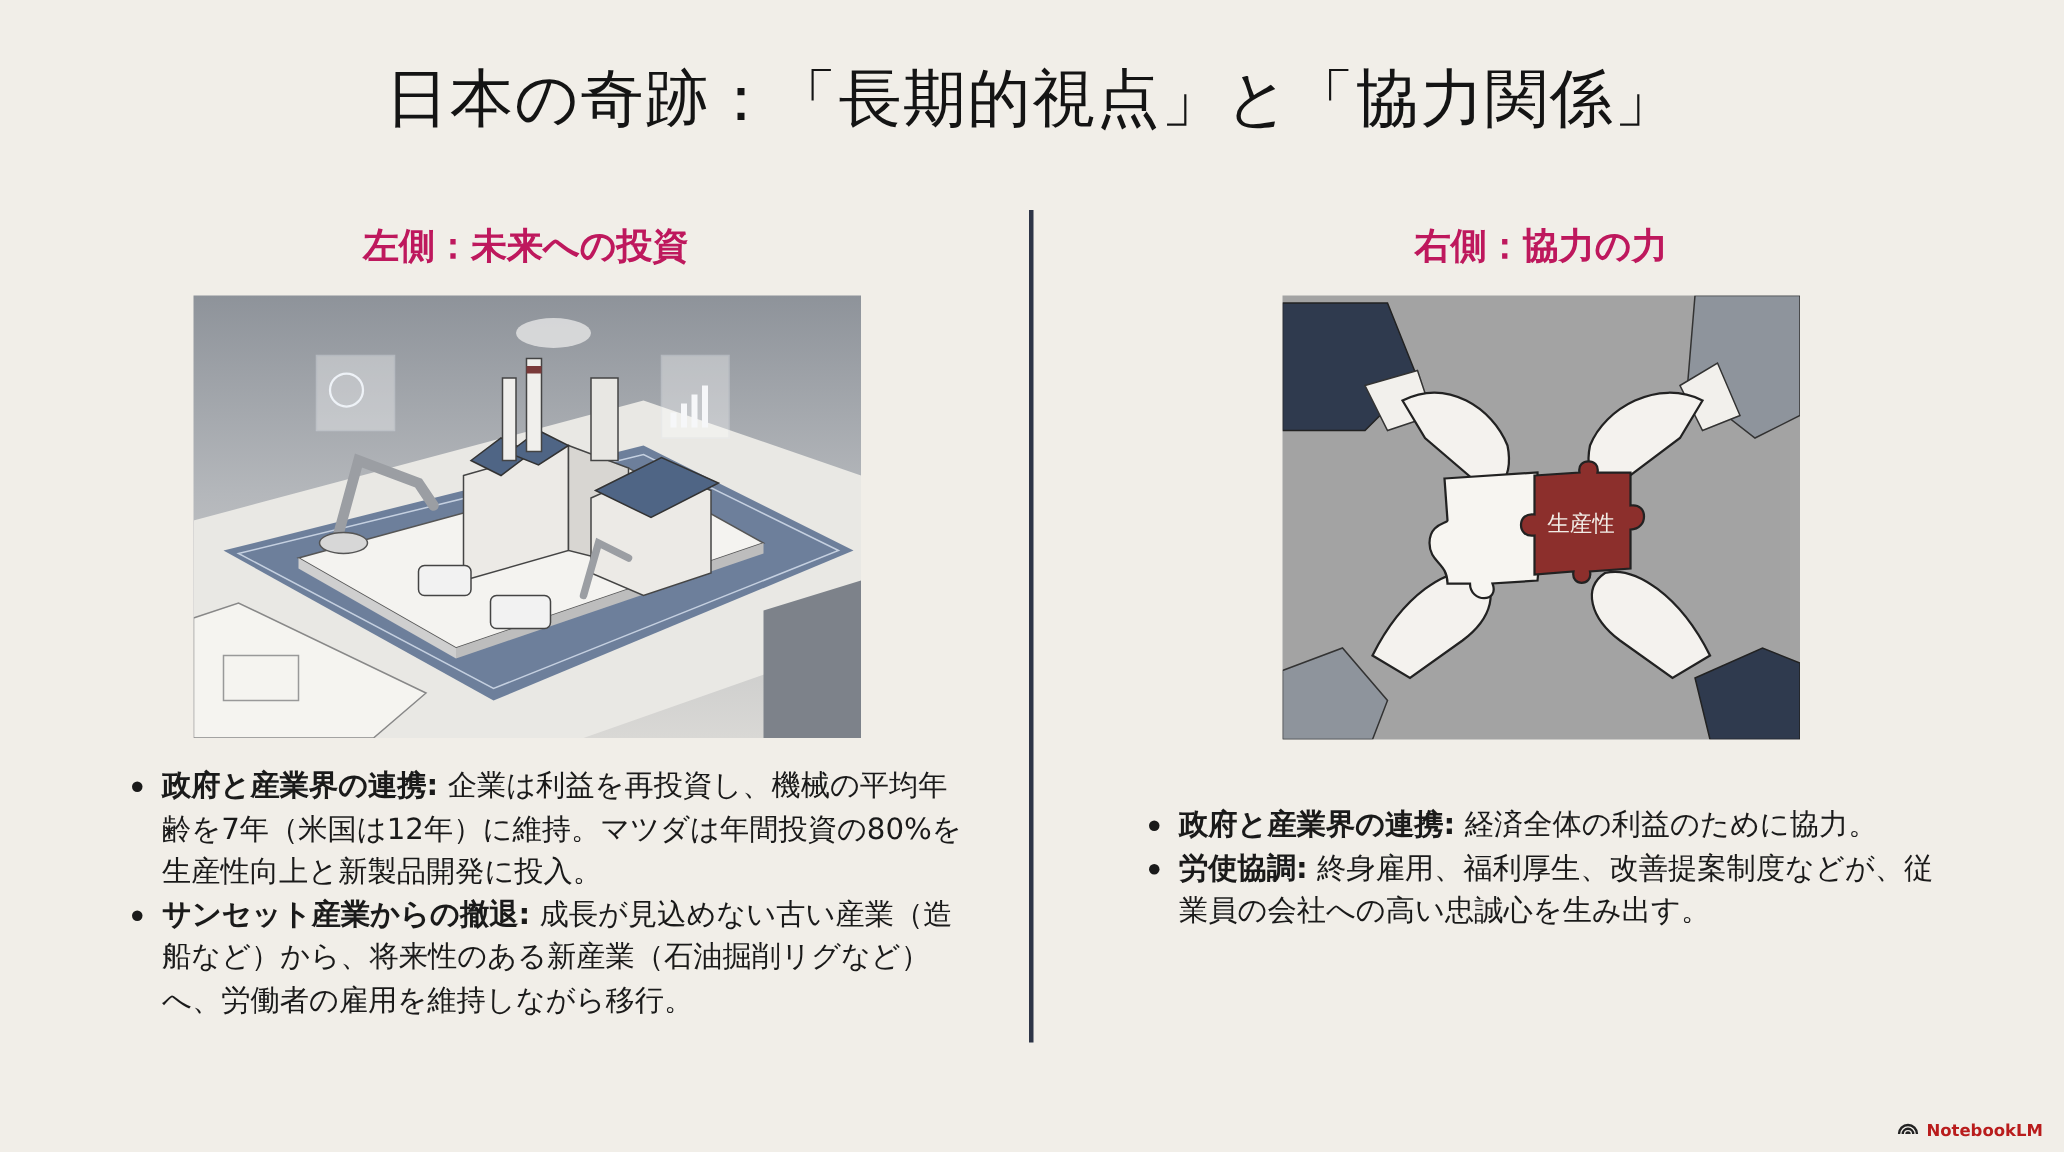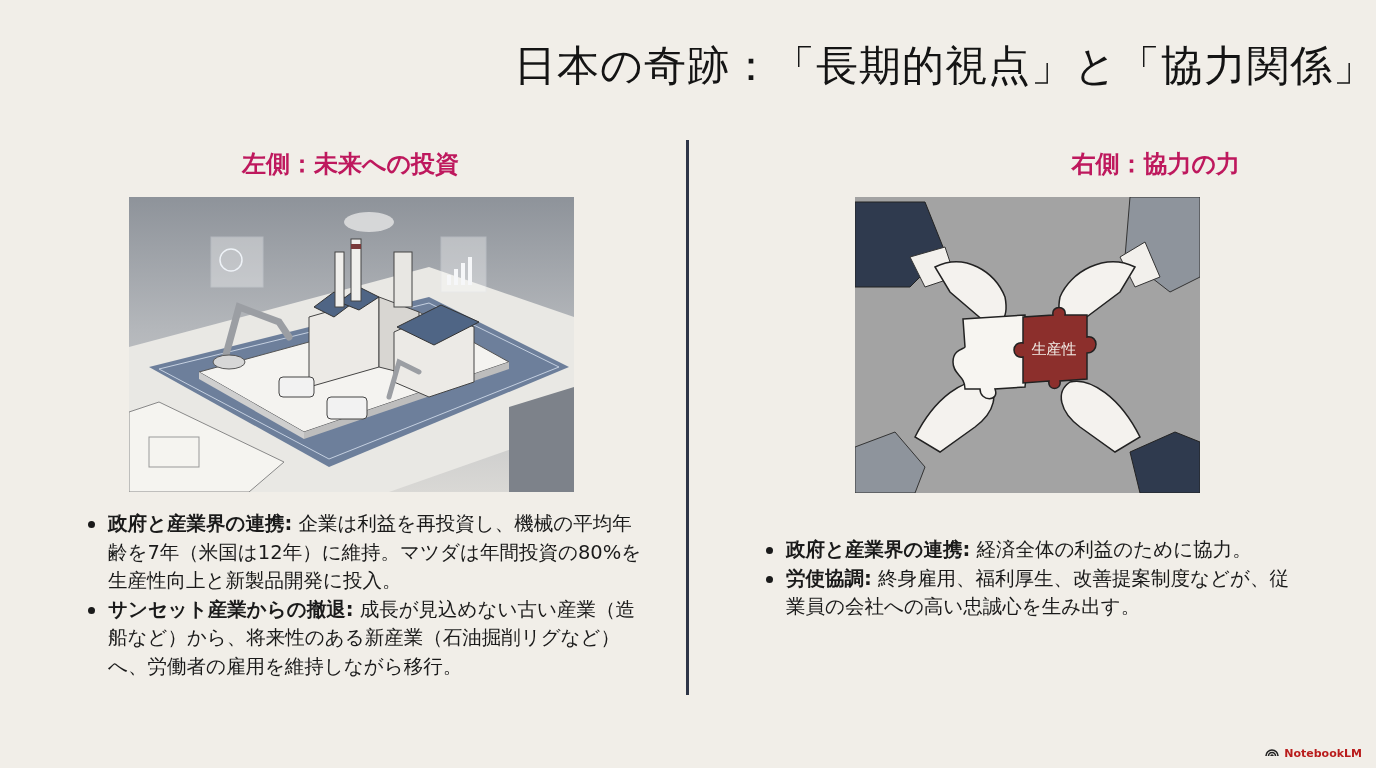--- a/index.html
+++ b/index.html
@@ -5,35 +5,35 @@
     * { box-sizing: border-box; margin: 0; padding: 0; }
     html, body { width: 1376px; height: 768px; overflow: hidden; }
     body {
       background: #f1eee8;
       font-family: "DejaVu Sans", "Liberation Sans", sans-serif;
       color: #1c1c1c;
       position: relative;
     }
     .title {
       position: absolute; left: 0; top: 38px; width: 1376px;
-      text-align: right;
+      text-align: center;
       font-family: "DejaVu Serif", "Liberation Serif", serif;
       font-size: 42px; font-weight: normal; letter-spacing: 1px;
       color: #141414;
     }
     .divider {
       position: absolute; left: 686px; top: 140px; width: 3px; height: 555px;
       background: #2e3547;
     }
     .col-heading {
       position: absolute; top: 148px; font-size: 24px; font-weight: bold;
       text-align: center; color: #be185d;
     }
     .col-left-heading { left: 128px; width: 445px; }
-    .col-right-heading { left: 895px; width: 345px; text-align: right; }
+    .col-right-heading { left: 855px; width: 345px; }
 
     .illus {
       position: absolute; overflow: hidden;
     }
     .illus-left {
       left: 129px; top: 197px; width: 445px; height: 295px;
       background: linear-gradient(180deg, #8e939a 0%, #b4b7bb 45%, #d9d8d5 100%);
     }
     .illus-right {
       left: 855px; top: 197px; width: 345px; height: 296px;

